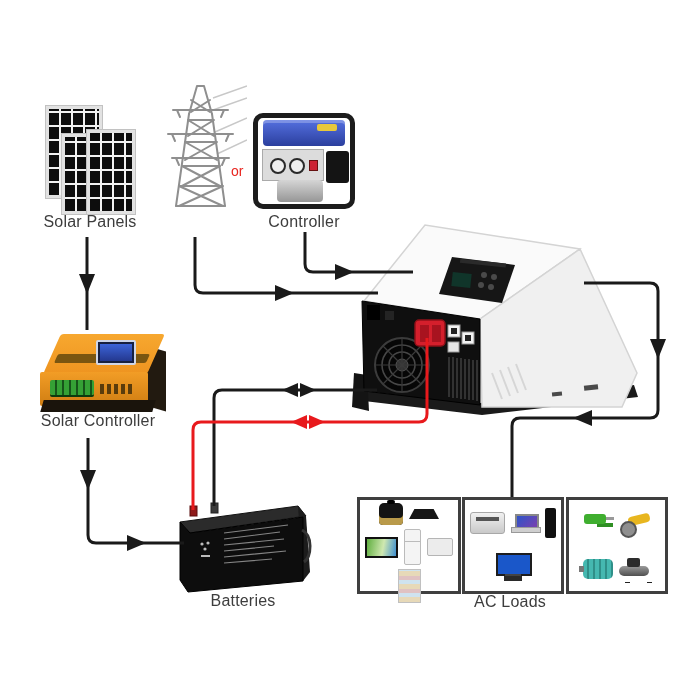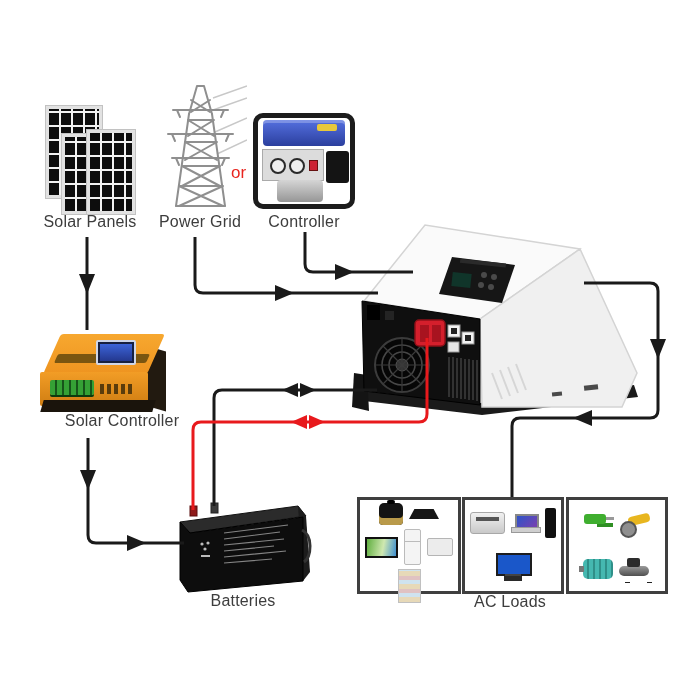--- a/index.html
+++ b/index.html
@@ -1,19 +1,19 @@
 <!DOCTYPE html>
 <html><head>
 <meta charset="utf-8">
 <style>
   html,body{margin:0;padding:0;background:#fff;}
   .canvas{position:relative;width:700px;height:700px;background:#fff;overflow:hidden;
           font-family:"Liberation Sans",sans-serif;color:#3d3d3d;}
   .lbl{position:absolute;font-size:16px;letter-spacing:.2px;color:#3d3d3d;text-align:center;white-space:nowrap;}
-  .or{position:absolute;left:231px;top:163px;font-size:17px;color:#e8251f;}
+  .or{position:absolute;left:231px;top:163px;font-size:14px;color:#e8251f;}
   .wires{position:absolute;left:0;top:0;z-index:6;pointer-events:none;}
   .comp{position:absolute;z-index:3;}
   
   .sp-panel{position:absolute;background:#0d0d0d;border:3px solid #e2e2e2;outline:1px solid #c2c2c2;
     background-image:repeating-linear-gradient(90deg,transparent 0 10px,#f2f2f2 10px 12px),
                      repeating-linear-gradient(0deg,transparent 0 12px,#f2f2f2 12px 14px);}
   
   .gen-frame{position:absolute;inset:0;border:5px solid #1c1c1c;border-radius:10px;}
   .gen-tank{position:absolute;left:10px;top:7px;width:82px;height:26px;border-radius:4px;
     background:linear-gradient(#5570e0,#2b3f9e);box-shadow:inset 0 3px 0 rgba(255,255,255,.25);}
@@ -216,24 +216,23 @@
     <div class="ic ic-monitor"></div>
   </div>
   <div class="acbox" style="left:566px;width:90px;">
     <div class="ic ic-drill"></div>
     <div class="ic ic-grinder"></div>
     <div class="ic ic-motor"></div>
     <div class="ic ic-compressor"></div>
   </div>
 
   <div class="lbl" style="left:25px;top:213px;width:130px;text-align:center;">Solar Panels</div>
-  <div class="lbl" style="left:140px;top:213px;width:120px;">Power Grid</div>
   <div class="or">or</div>
   <div class="lbl" style="left:244px;top:213px;width:120px;">Controller</div>
-  <div class="lbl" style="left:33px;top:412px;width:130px;margin-left:24px;">Solar Controller</div>
+  <div class="lbl" style="left:33px;top:412px;width:130px;">Solar Controller</div>
   <div class="lbl" style="left:178px;top:592px;width:130px;">Batteries</div>
   <div class="lbl" style="left:450px;top:593px;width:120px;">AC Loads</div>
 
   <svg class="wires" width="700" height="700" viewBox="0 0 700 700">
     <g stroke="#1a1a1a" stroke-width="3" fill="none">
       <path d="M87,237 L87,330"></path>
       <path d="M195,237 L195,285 Q195,293 203,293 L378,293"></path>
       <path d="M305,232 L305,264 Q305,272 313,272 L413,272"></path>
       <path d="M88,438 L88,535 Q88,543 96,543 L184,543"></path>
       <path d="M377,390 L222,390 Q214,390 214,398 L214,506"></path>

